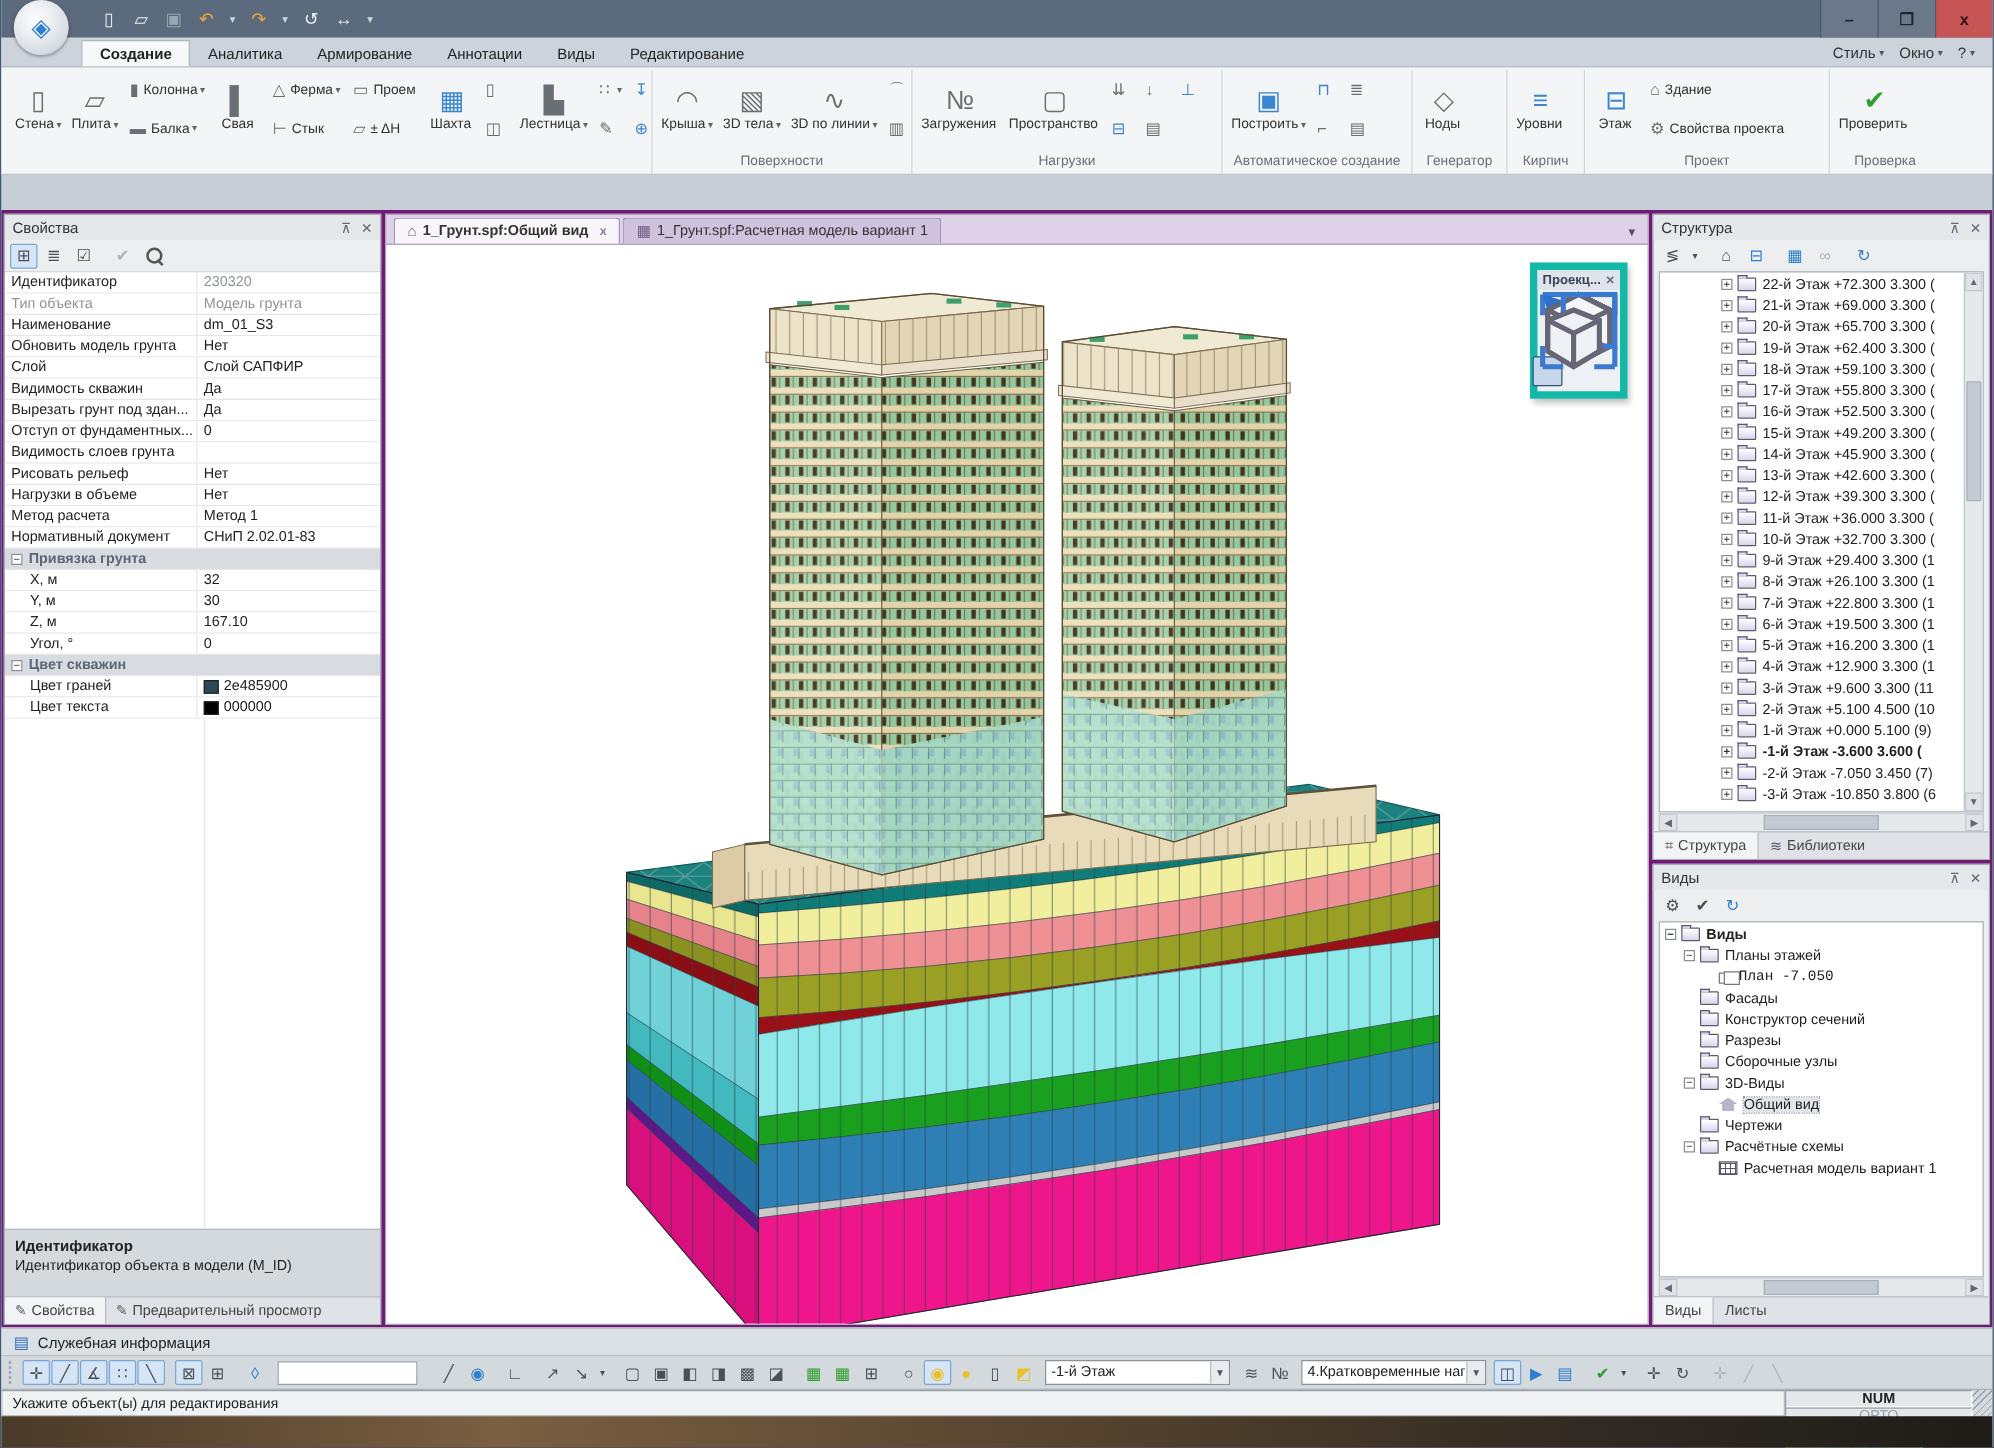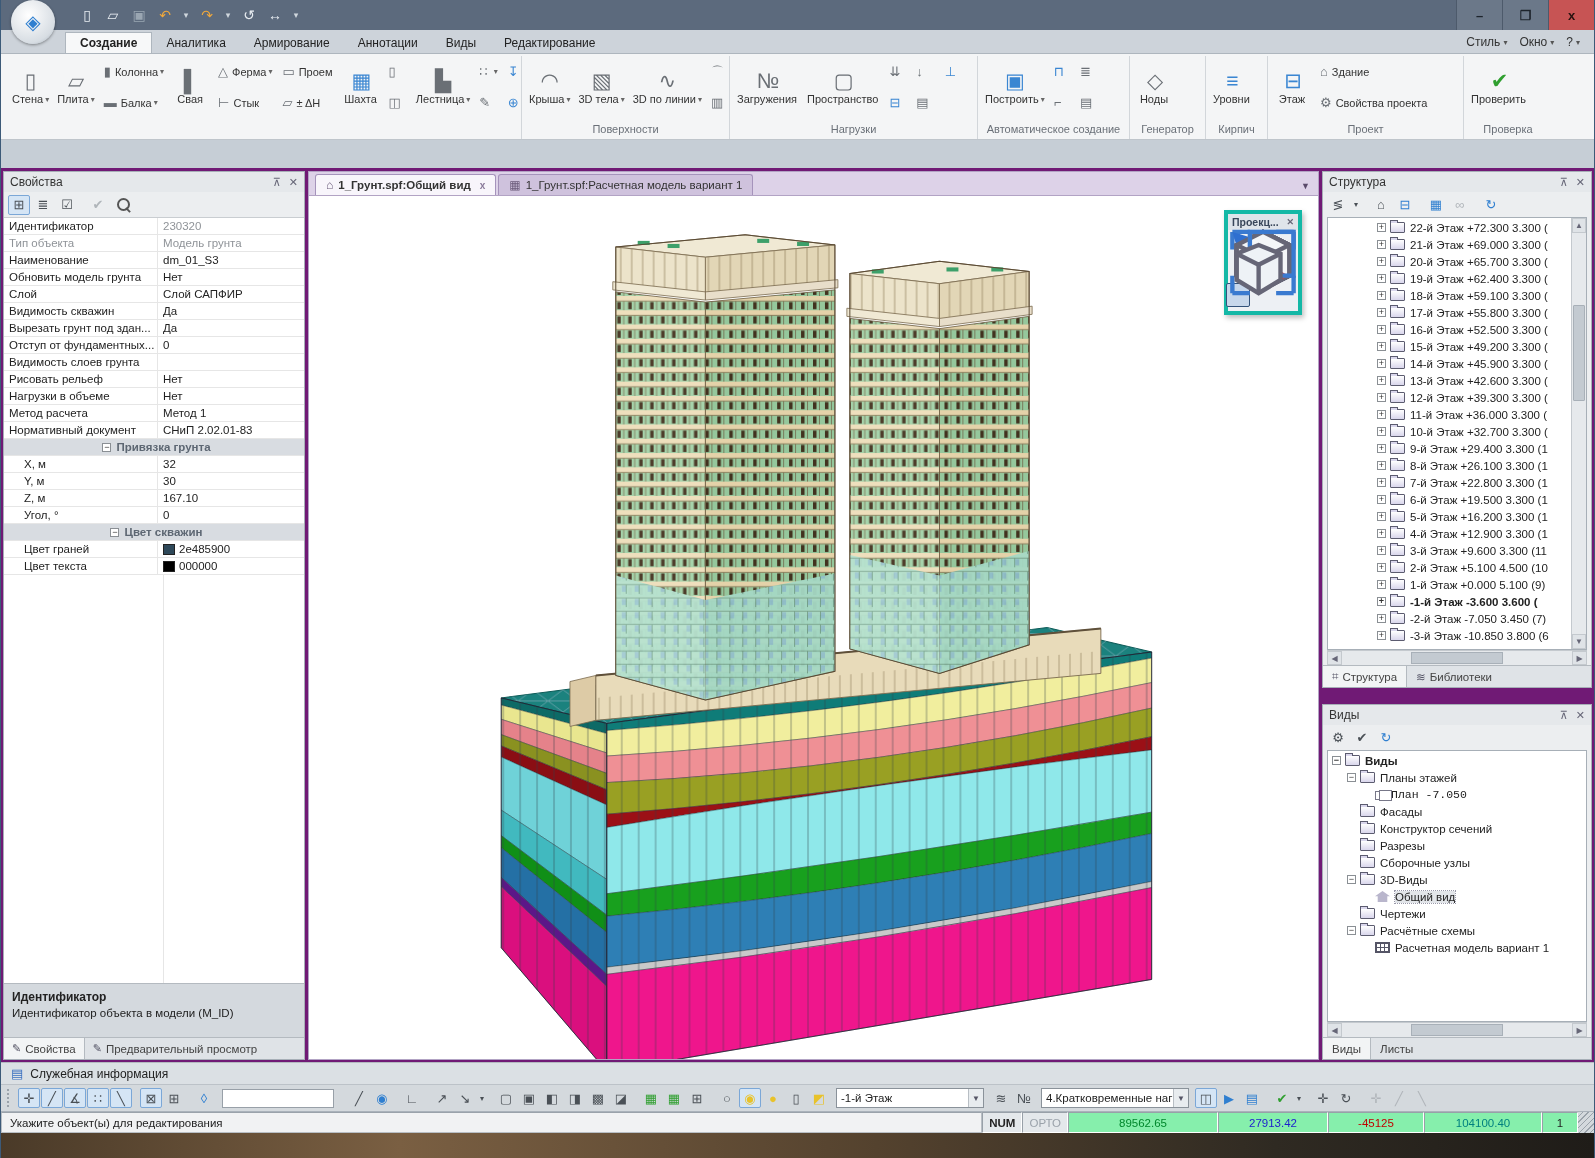--- a/index.html
+++ b/index.html
@@ -55,21 +55,21 @@
   .tbi.mag::before{content:"";width:9px;height:9px;border:2px solid #555;border-radius:50%;position:absolute;top:2px;left:5px;}
   .tbi.mag::after{content:"";width:6px;height:2px;background:#555;position:absolute;top:13px;left:13px;transform:rotate(45deg);}
   
   .props{width:302px;flex:none;}
   .prows{flex:none;border-top:1px solid #c9cdd1;background:#fff;}
   .prow{display:flex;height:17px;line-height:16px;font-size:11.5px;border-bottom:1px solid #e6e6e6;background:#fff;}
   .plabel{width:154px;padding-left:5px;border-right:1px solid #e6e6e6;overflow:hidden;white-space:nowrap;display:flex;align-items:center;}
   .pvalue{flex:1;padding-left:5px;overflow:hidden;white-space:nowrap;display:flex;align-items:center;}
   .prow.disabled .plabel,.prow.disabled .pvalue,.prow.valgray .pvalue{color:#8f9398;}
   .prow.group{background:#d8dce1;font-weight:bold;color:#5d6773;}
-  .prow.group .plabel{width:auto;border:none;flex:1;justify-content:center;}
+  .prow.group .plabel{width:auto;border:none;flex:1;}
   .pexp{display:none;}
   .prow.group .pexp{display:inline-block;width:9px;height:9px;border:1px solid #8a8f94;background:#fff;line-height:7px;font-size:9px;font-weight:normal;text-align:center;margin-right:5px;color:#333;}
   .prow.group .pexp::before{content:"\2212";}
   .prow.sub .plabel{padding-left:20px;}
   .swatch{display:none;width:12px;height:11px;border:1px solid #222;margin-right:4px;flex:none;}
   .swatch.show{display:inline-block;}
   .pfill{flex:1;background:#fff;background-image:linear-gradient(#e6e6e6,#e6e6e6);background-size:1px 100%;background-position:159px 0;background-repeat:no-repeat;}
   .pdesc{height:54px;background:#d4d9de;border-top:1px solid #b4bac0;padding:6px 8px;flex:none;}
   .pdesc .dt{font-weight:bold;font-size:12px;}
   .pdesc .dd{font-size:11.5px;margin-top:3px;color:#222;}
@@ -81,28 +81,28 @@
   .viewport{flex:1;display:flex;flex-direction:column;min-width:0;}
   .vtabs{height:24px;background:#ddd2e8;display:flex;align-items:flex-end;padding-left:6px;flex:none;border:1px solid #b2a3c4;border-bottom:none;}
   .vtab{display:flex;align-items:center;gap:5px;padding:3px 10px;font-size:11.5px;color:#333;background:#cfc2dd;border:1px solid #a globe;border:1px solid #a593bb;border-bottom:none;border-radius:3px 3px 0 0;margin-right:2px;}
   .vtab.active{background:#f8f5fb;font-weight:bold;}
   .vtab .vicn{color:#6a5a7a;font-size:12px;}
   .vtab .vclose{color:#8a7a9a;font-size:10px;margin-left:4px;}
   .vtabarrow{margin-left:auto;padding:0 8px 4px 0;color:#5a4a6a;font-size:9px;}
   .canvas{flex:1;background:#ffffff;border:1px solid #b2a3c4;position:relative;overflow:hidden;}
   .canvas svg{position:absolute;inset:0;width:100%;height:100%;}
   
-  .projpanel{position:absolute;top:14px;right:16px;width:78px;background:#edf0f4;border:4px solid #14b8a6;box-shadow:2px 3px 5px rgba(0,0,0,.25);z-index:10;}
+  .projpanel{position:absolute;top:14px;right:16px;width:78px;background:#edf0f4;border:6px solid #14b8a6;box-shadow:2px 3px 5px rgba(0,0,0,.25);z-index:10;}
   .projhead{height:16px;display:flex;align-items:center;padding:0 4px;font-size:10.5px;font-weight:bold;color:#39465a;background:#dfe4ea;}
   .projhead .px{margin-left:auto;font-size:9px;color:#667;}
   .projgrid{display:grid;grid-template-columns:repeat(3,24px);justify-content:center;gap:1px;padding:3px 0 4px 0;}
   .pcube{width:24px;height:24px;display:flex;align-items:center;justify-content:center;border:1px solid transparent;border-radius:2px;}
   .pcube.sel{background:#c7d7eb;border-color:#33527a;}
   
-  .rightcol{width:270px;flex:none;display:flex;flex-direction:column;gap:16px;}
+  .rightcol{width:270px;flex:none;display:flex;flex-direction:column;gap:3px;}
   .treebox{background:#fff;border:1px solid #a7afb7;margin:0 4px;flex:1;display:flex;overflow:hidden;}
   .treerows{flex:1;overflow:hidden;padding-top:1px;}
   .trow{display:flex;align-items:center;height:17px;font-size:11.5px;white-space:nowrap;overflow:hidden;}
   .trow.bold{font-weight:bold;}
   .trow.selected .tlabel{background:#e2e5e9;outline:1px dotted #99a;}
   .texp{width:9px;height:9px;border:1px solid #8a8f94;background:#fff;font-size:9px;line-height:7px;text-align:center;margin-right:4px;flex:none;color:#333;}
   .texp:empty{visibility:hidden;border-color:transparent;}
   .ticon{width:15px;height:11px;margin-right:5px;flex:none;position:relative;}
   .i-folder{background:linear-gradient(#ffffff,#d9d6ec);border:1px solid #5c5c70;border-radius:1px;}
   .i-folder::before{content:"";position:absolute;top:-3px;left:-1px;width:6px;height:2px;background:#d9d6ec;border:1px solid #5c5c70;border-bottom:none;}
@@ -1323,21 +1323,21 @@
         <span class="tbi sep">✛</span>
         <span class="tbi">↻</span>
         <span class="tbi disabled sep">✛</span>
         <span class="tbi disabled">╱</span>
         <span class="tbi disabled">╲</span>
       </span>
   </div>
 
   <div class="statusbar">
     <div class="sb-msg">Укажите объект(ы) для редактирования</div>
-    <div style="display:flex;">
+    <div style="display:flex;flex-direction:column;">
 
     <div class="sb-cell flat">
           <span>NUM</span>
         </div>
         <div class="sb-cell flat disabled">
           <span>ОРТО</span>
         </div>
         <div class="sb-cell num w150" style="color: rgb(0, 135, 44);">
           <span>89562.65</span>
         </div>

